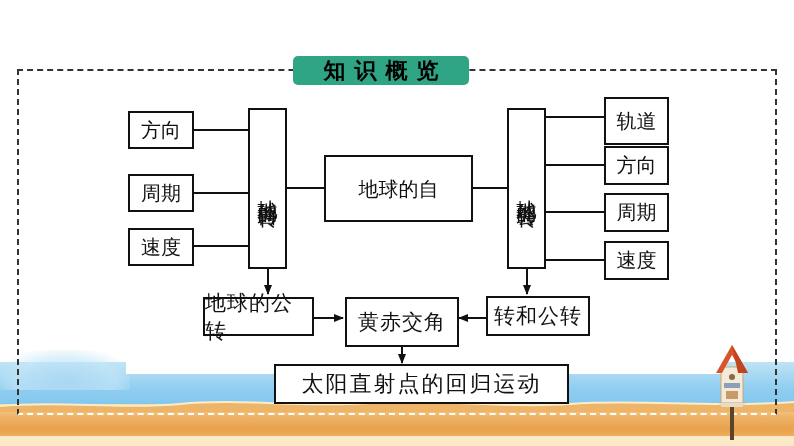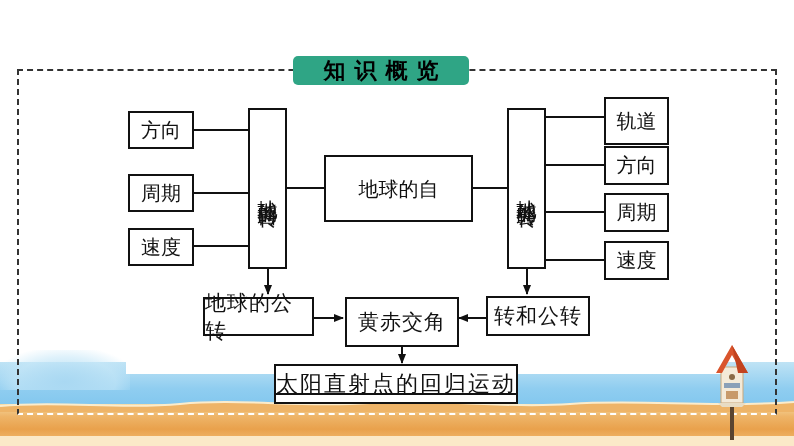--- a/index.html
+++ b/index.html
@@ -155,21 +155,21 @@
 <div class="box" style="left:203px;top:297px;width:111px;height:39px;font-size:21px;letter-spacing:1px;">
   <span>地球的公转</span>
 </div>
 <div class="box" style="left:345px;top:297px;width:114px;height:50px;font-size:21px;letter-spacing:1px;">
   <span>黄赤交角</span>
 </div>
 <div class="box" style="left:486px;top:296px;width:104px;height:40px;font-size:21px;letter-spacing:1px;">
   <span>转和公转</span>
 </div>
 
-<div class="box bottom-box" style="left:274px;top:364px;width:244px;height:40px;text-decoration:underline;">
+<div class="box bottom-box" style="left:274px;top:364px;width:295px;height:40px;">
   <span>太阳直射点的回归运动</span>
 </div>
 
 <svg class="house" viewBox="0 0 40 95">
   <rect x="18" y="55" width="4" height="40" fill="#5a4430"></rect>
   <rect x="9" y="22" width="22" height="36" fill="#f4ead8" stroke="#c9a77a" stroke-width="1"></rect>
   <path d="M4,28 L20,0 L36,28 L30,28 L20,10 L10,28 Z" fill="#d9542c"></path>
   <path d="M20,0 L36,28 L26,28 Z" fill="#c2431f"></path>
   <circle cx="20" cy="32" r="3" fill="#8a6a45"></circle>
   <rect x="12" y="38" width="16" height="5" fill="#8aa0b8"></rect>

